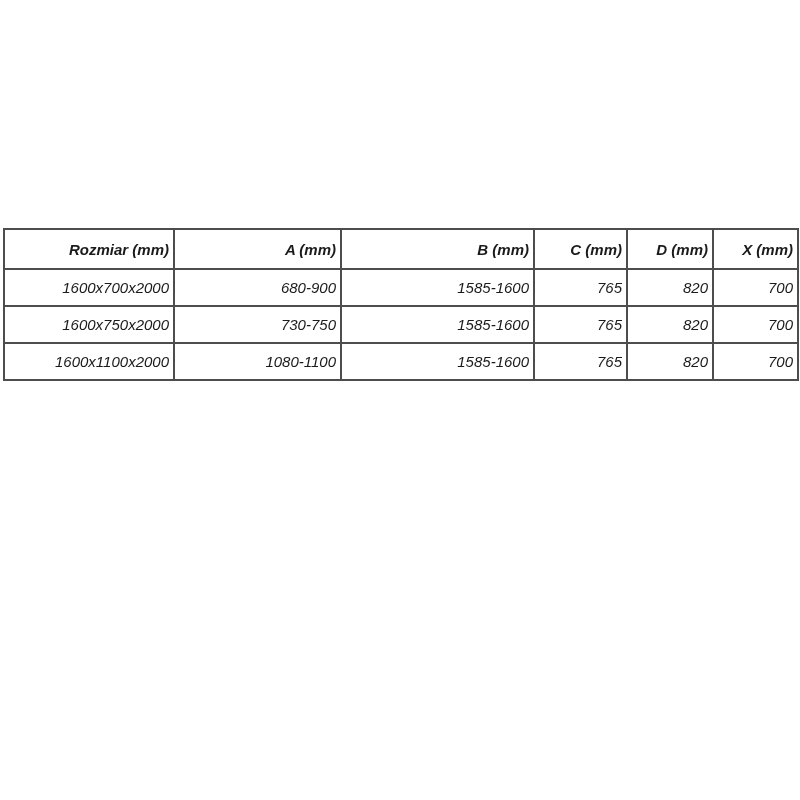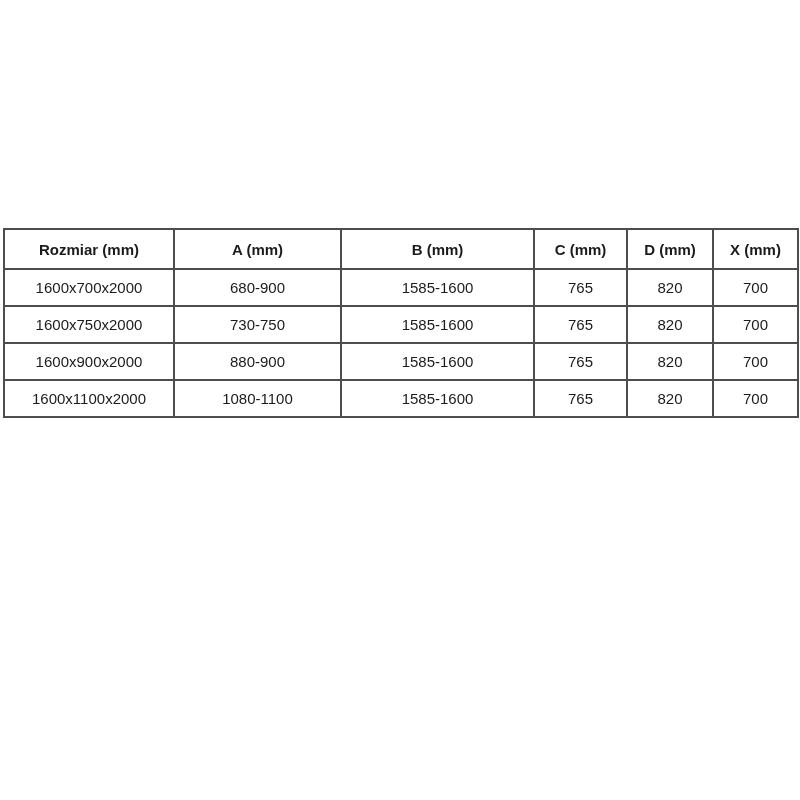--- a/index.html
+++ b/index.html
@@ -26,26 +26,27 @@
   }
   table.spec-table col.c0 { width: 170px; }
   table.spec-table col.c1 { width: 167px; }
   table.spec-table col.c2 { width: 193px; }
   table.spec-table col.c3 { width: 93px; }
   table.spec-table col.c4 { width: 86px; }
   table.spec-table col.c5 { width: 85px; }
   table.spec-table th,
   table.spec-table td {
     border: 2px solid #4d4d4d;
-    text-align: center;
+    text-align: right;
     vertical-align: middle;
     color: #1b1b1b;
     padding: 0 4px;
     overflow: hidden;
     white-space: nowrap;
+    font-style: italic;
   }
   table.spec-table th {
     font-size: 15px;
     font-weight: bold;
     height: 38px;
   }
   table.spec-table td {
     font-size: 15px;
     font-weight: normal;
     height: 35px;
@@ -86,28 +87,20 @@
         </tr>
         <tr>
           <td>1600x750x2000</td>
           <td>730-750</td>
           <td>1585-1600</td>
           <td>765</td>
           <td>820</td>
           <td>700</td>
         </tr>
         <tr>
-          <td>1600x900x2000</td>
-          <td>880-900</td>
-          <td>1585-1600</td>
-          <td>765</td>
-          <td>820</td>
-          <td>700</td>
-        </tr>
-        <tr>
           <td>1600x1100x2000</td>
           <td>1080-1100</td>
           <td>1585-1600</td>
           <td>765</td>
           <td>820</td>
           <td>700</td>
         </tr>
       </tbody>
   </table>
 </div>

